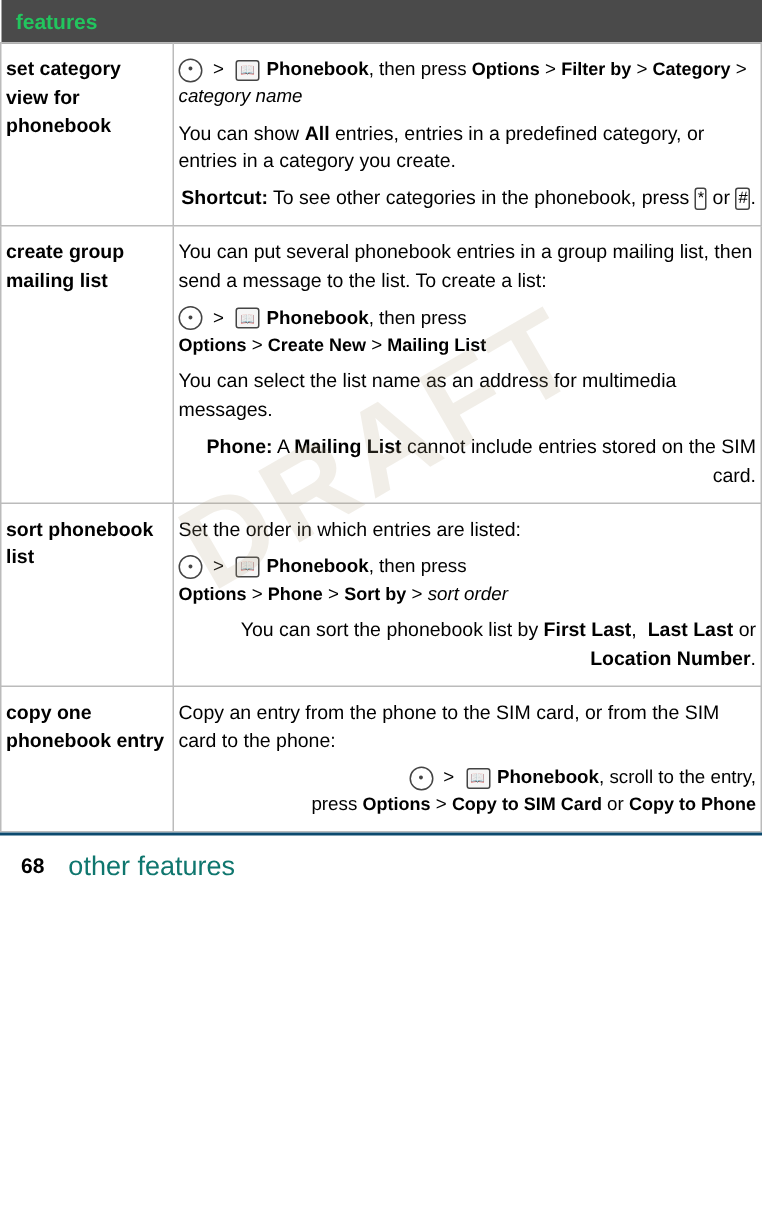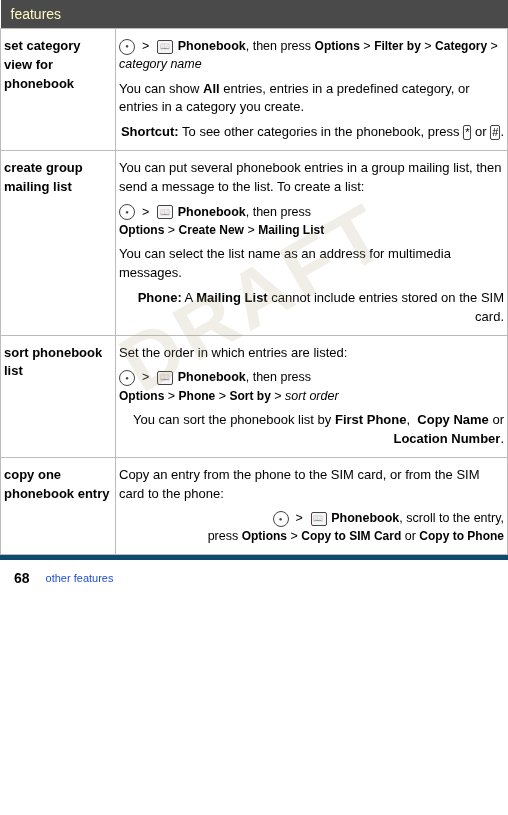--- a/index.html
+++ b/index.html
@@ -33,22 +33,22 @@
       letter-spacing: 4px;
     }
 
     table.features-table {
       width: 100%;
       border-collapse: collapse;
     }
 
     table.features-table thead tr th {
       background: #4a4a4a;
-      color: #fef9c3;
-      font-weight: normal;
+      color: #22c55e;
+      font-weight: bold;
       font-size: 14px;
       padding: 6px 10px;
       text-align: left;
     }
 
     table.features-table tbody tr td {
       border: 1px solid #bbb;
       vertical-align: top;
       padding: 8px 3px;
       font-size: 13px;
@@ -101,33 +101,33 @@
 
     .path-text {
       font-size: 12.5px;
     }
 
     .footer-row {
       display: flex;
       align-items: center;
       padding: 10px 14px;
       font-size: 13px;
-      border-top: 5px solid #0c4a6e;
+      border-top: 2px solid #0c4a6e;
       background: #fff;
     }
 
     .footer-page {
       font-weight: bold;
       font-size: 14px;
       margin-right: 16px;
     }
 
     .footer-text {
-      font-size: 11px;
-      color: #1d4ed8;
+      font-size: 18px;
+      color: #0f766e;
     }
 
     
     .joystick {
       display: inline-flex;
       align-items: center;
       justify-content: center;
       width: 16px;
       height: 16px;
       border: 1.5px solid #444;
@@ -232,21 +232,21 @@
             Set the order in which entries are listed:
           </p>
           <p class="path-text">
             <span class="joystick"></span>
             &nbsp;&gt;&nbsp;
             <span class="phonebook-icon">📖</span>
             <span> <span class="bold">Phonebook</span>, then press<br>
             <span class="bold option-code">Options</span> &gt; <span class="bold option-code">Phone</span> &gt; <span class="bold option-code">Sort by</span> &gt; <span class="italic">sort order</span></span>
           </p>
           <p>
-            You can sort the phonebook list by <span class="bold">First Phone</span>,&nbsp; <span class="bold">Copy Name</span> or <span class="bold">Location Number</span>.
+            You can sort the phonebook list by <span class="bold">First Last</span>,&nbsp; <span class="bold">Last Last</span> or <span class="bold">Location Number</span>.
           </p>
         </td>
       </tr>
 
       <tr>
         <td class="feature-name">
           <span>copy one phonebook entry</span>
         </td>
         <td class="feature-desc">
           <p>

